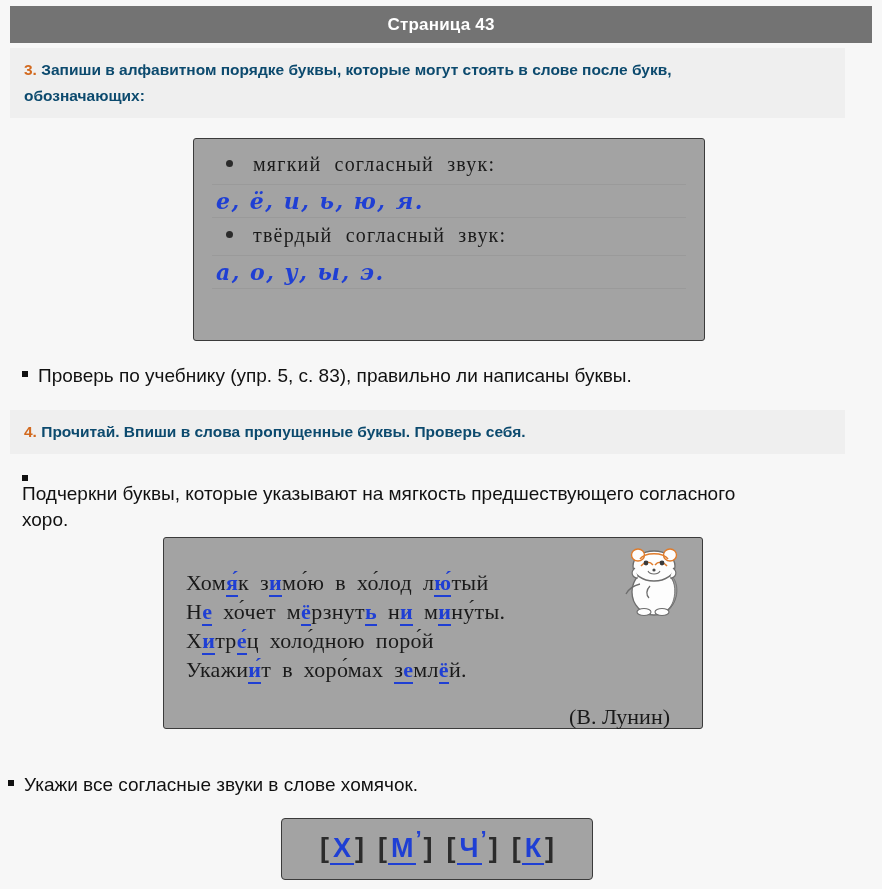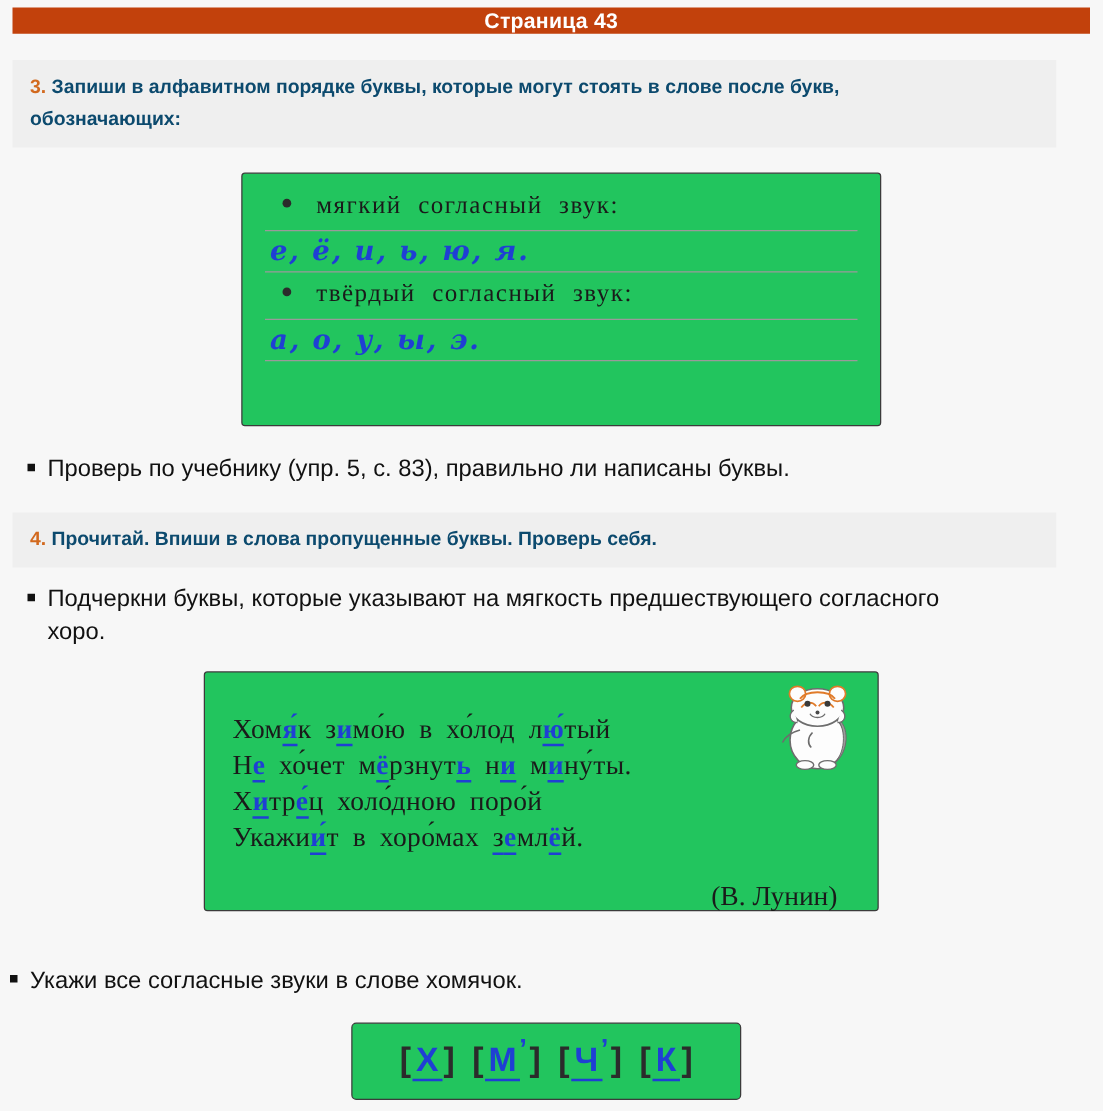--- a/index.html
+++ b/index.html
@@ -15,22 +15,22 @@
     overflow: hidden;
     position: relative;
   }
 
   
   .page-header {
     position: absolute;
     left: 10px;
     top: 6px;
     width: 862px;
-    height: 21px;
-    background: #c2410c;
+    height: 37px;
+    background: #737373;
     display: flex;
     align-items: center;
     justify-content: center;
   }
   .page-header-title {
     color: #ffffff;
     font-size: 17px;
     font-weight: bold;
     letter-spacing: 0.2px;
   }
@@ -71,27 +71,27 @@
     margin-right: 10px;
     flex: 0 0 auto;
   }
   .bullet-text {
     font-size: 19px;
     font-weight: normal;
     line-height: 26px;
     color: #111;
   }
   #note-check  { left: 22px; top: 363px; width: 840px; }
-  #note-under  { left: 22px; top: 467px; width: 830px; }
+  #note-under  { left: 22px; top: 467px; width: 830px; flex-direction: column; }
   #note-sounds { left: 8px; top: 772px; width: 840px; }
 
   
   .ex-box {
     position: absolute;
-    background: #22c55e;
+    background: #a3a3a3;
     border: 1px solid #3b3b3b;
     border-radius: 3px;
     box-sizing: border-box;
   }
   #letters-box {
     left: 193px;
     top: 138px;
     width: 512px;
     height: 203px;
     padding: 14px 18px 10px 18px;

